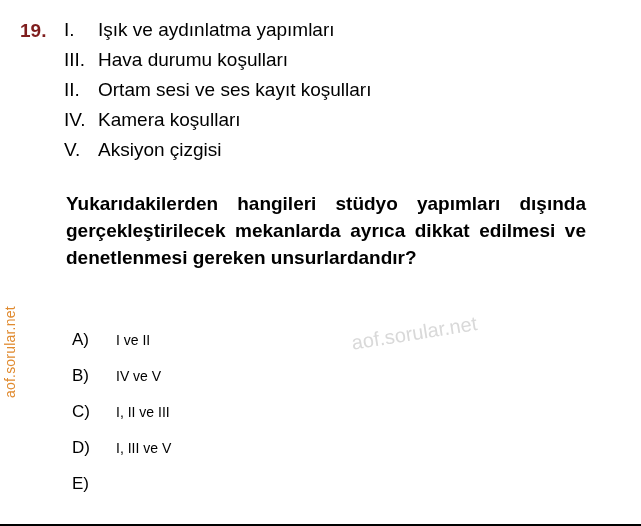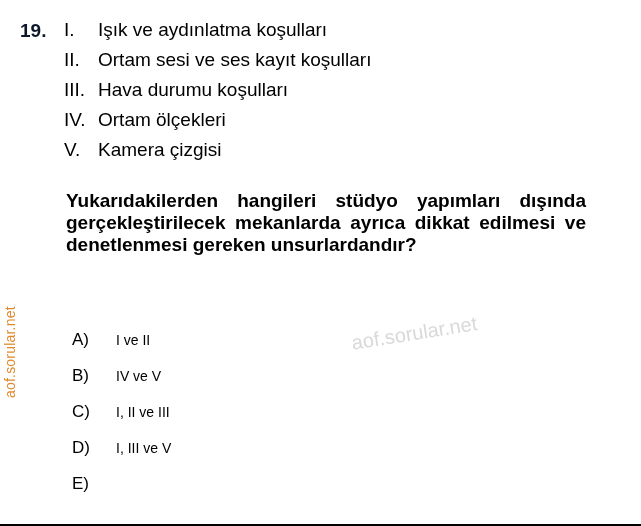--- a/index.html
+++ b/index.html
@@ -34,21 +34,21 @@
     letter-spacing: 0.2px;
     white-space: nowrap;
     font-family: "Liberation Sans", sans-serif;
   }
   .q-number {
     position: absolute;
     left: 20px;
     top: 20px;
     font-size: 19px;
     font-weight: bold;
-    color: #0f172a;
+    color: #7f1d1d;
   }
   .roman-list {
     position: absolute;
     left: 64px;
     top: 18px;
     width: 520px;
   }
   .roman-row {
     display: flex;
     align-items: baseline;
@@ -63,21 +63,21 @@
   }
   .roman-text {
     font-size: 19px;
   }
   .stem {
     position: absolute;
     left: 66px;
     top: 190px;
     width: 520px;
     font-size: 19px;
-    line-height: 22px;
+    line-height: 27px;
     text-align: justify;
     font-weight: bold;
   }
   .options {
     position: absolute;
     left: 72px;
     top: 330px;
     width: 500px;
   }
   .option-row {
@@ -118,37 +118,37 @@
 
 <div class="page">
 
   <div class="side-watermark">aof.sorular.net</div>
 
   <div class="q-number">19.</div>
 
   <div class="roman-list">
     <div class="roman-row">
       <span class="roman-label">I.</span>
-      <span class="roman-text">Işık ve aydınlatma koşulları</span>
+      <span class="roman-text">Işık ve aydınlatma yapımları</span>
+    </div>
+    <div class="roman-row">
+      <span class="roman-label">III.</span>
+      <span class="roman-text">Hava durumu koşulları</span>
     </div>
     <div class="roman-row">
       <span class="roman-label">II.</span>
       <span class="roman-text">Ortam sesi ve ses kayıt koşulları</span>
     </div>
     <div class="roman-row">
-      <span class="roman-label">III.</span>
-      <span class="roman-text">Hava durumu koşulları</span>
-    </div>
-    <div class="roman-row">
       <span class="roman-label">IV.</span>
-      <span class="roman-text">Ortam ölçekleri</span>
+      <span class="roman-text">Kamera koşulları</span>
     </div>
     <div class="roman-row">
       <span class="roman-label">V.</span>
-      <span class="roman-text">Kamera çizgisi</span>
+      <span class="roman-text">Aksiyon çizgisi</span>
     </div>
   </div>
 
   <div class="stem">Yukarıdakilerden hangileri stüdyo yapımları dışında gerçekleştirilecek mekanlarda ayrıca dikkat edilmesi ve denetlenmesi gereken unsurlardandır?</div>
 
   <div class="options">
     <div class="option-row">
       <span class="option-key">A)</span>
       <span class="option-text">I ve II</span>
     </div>

